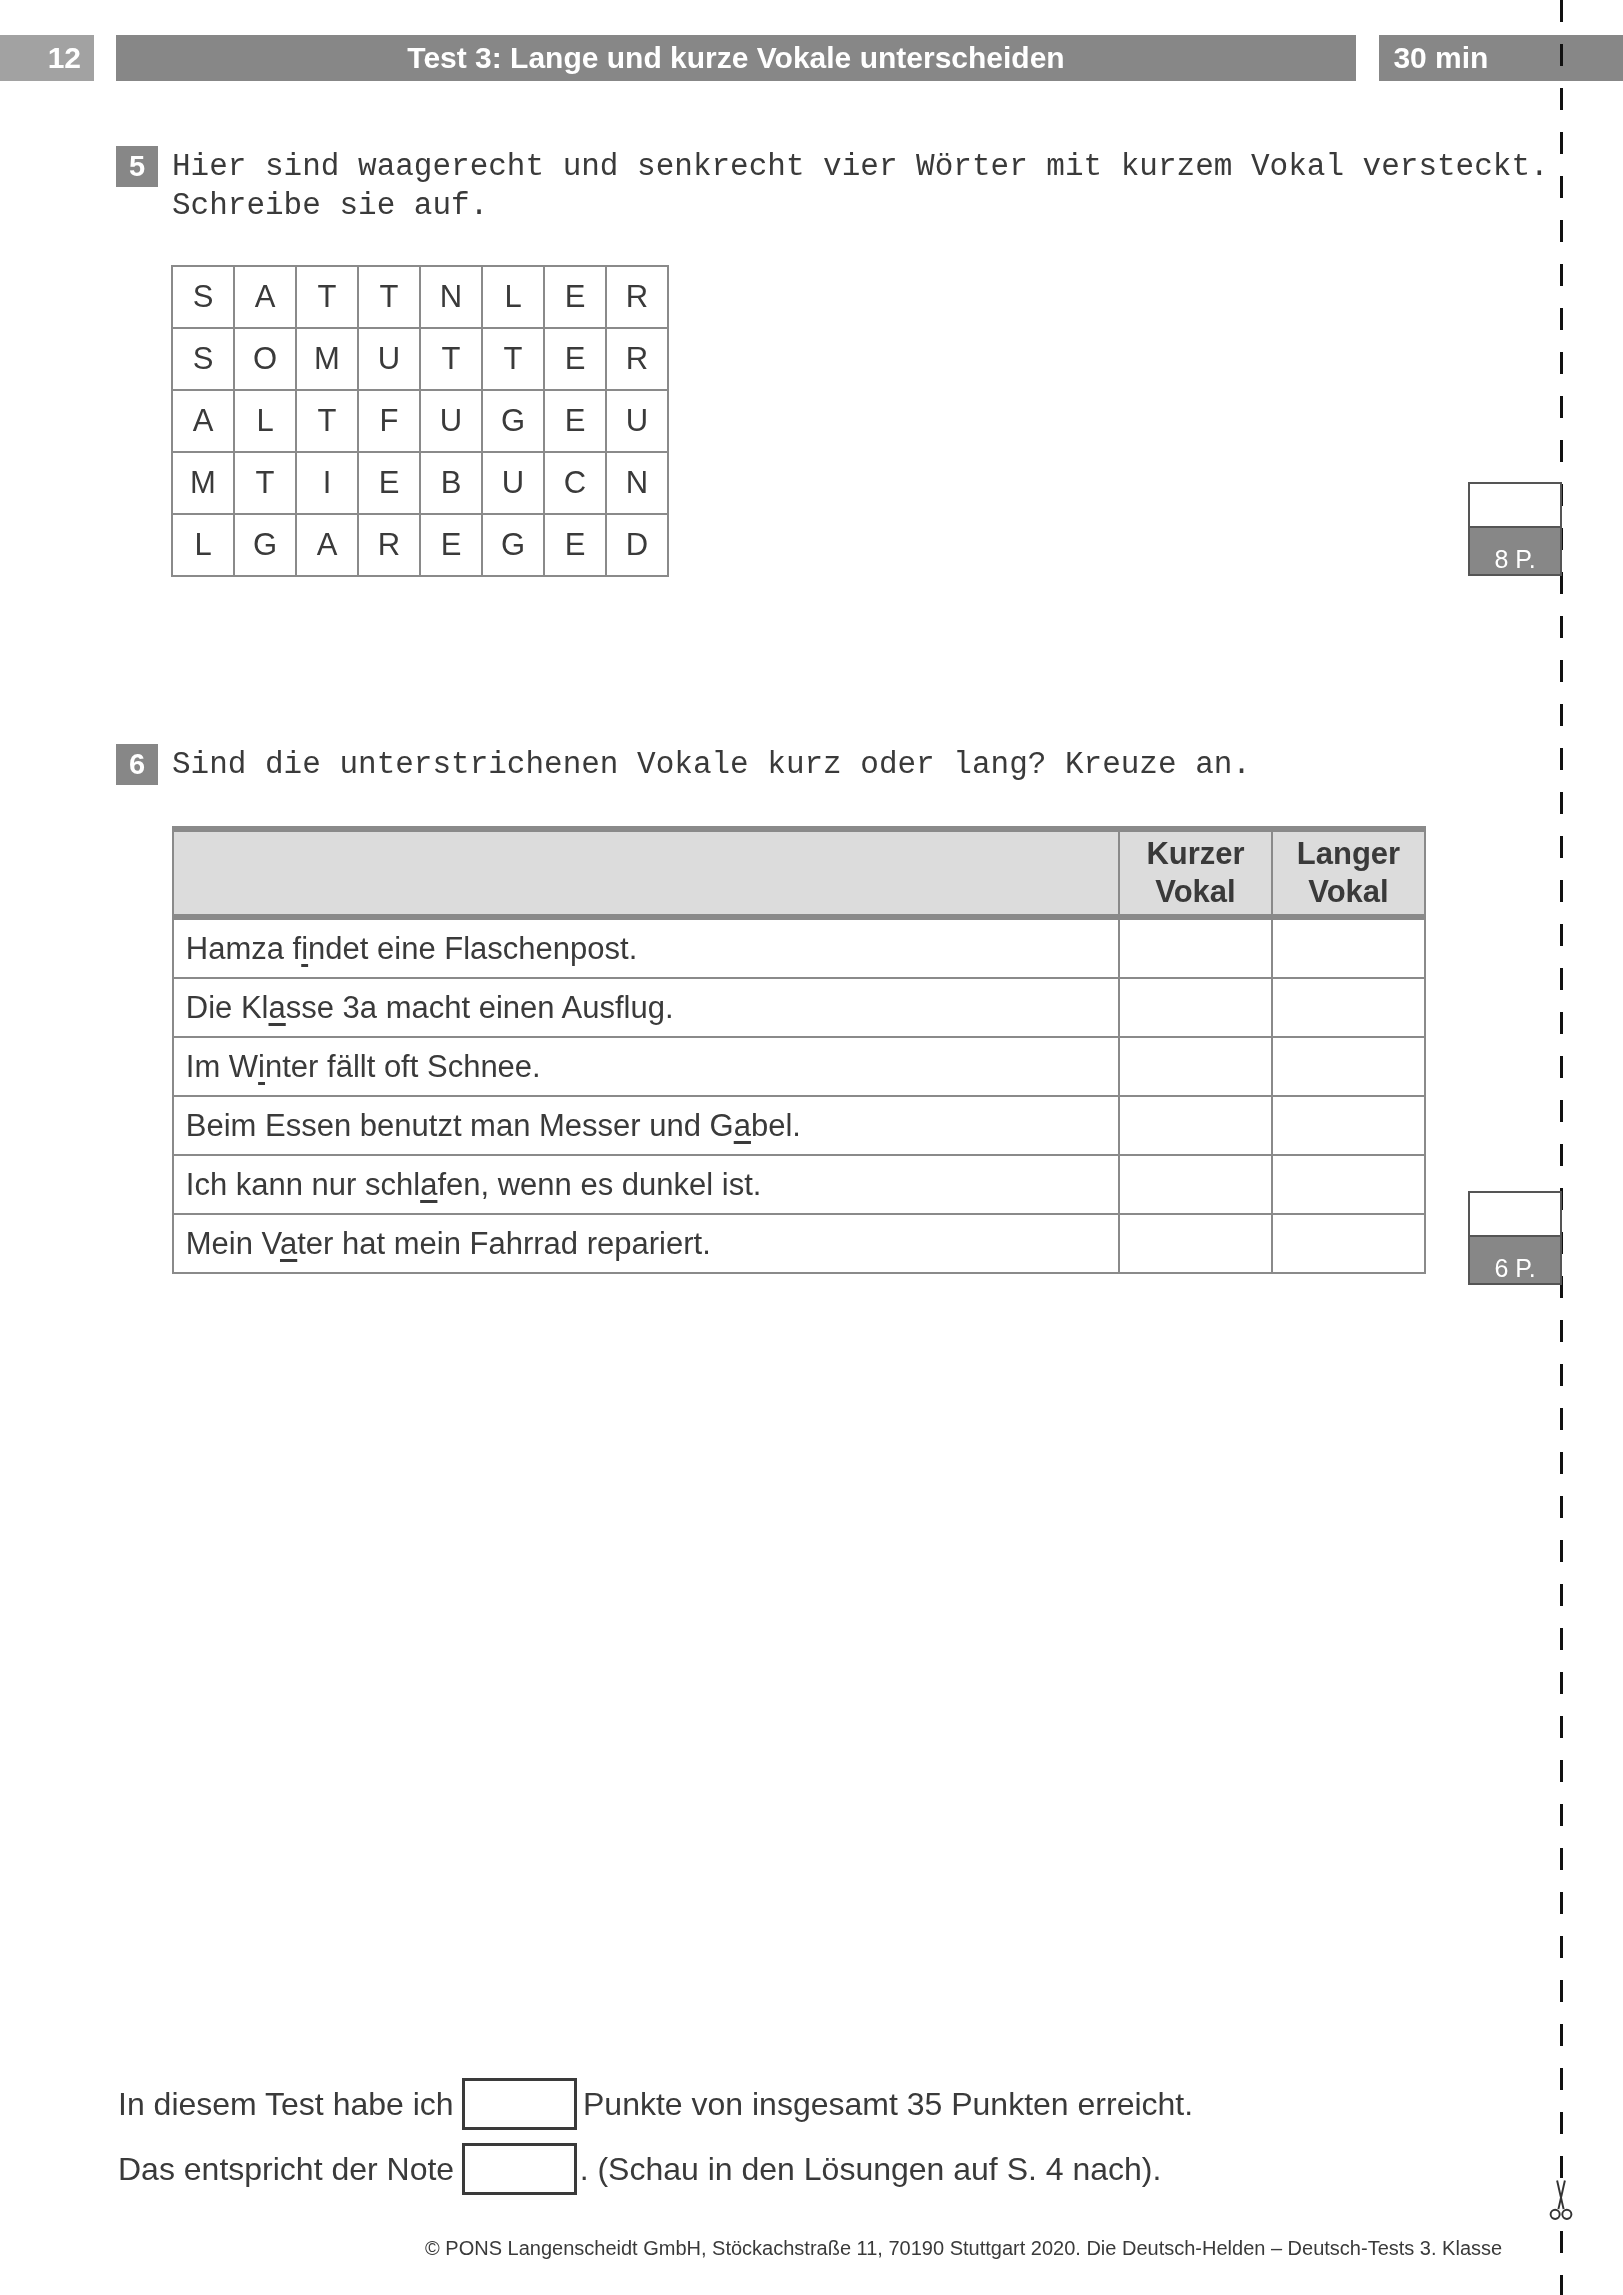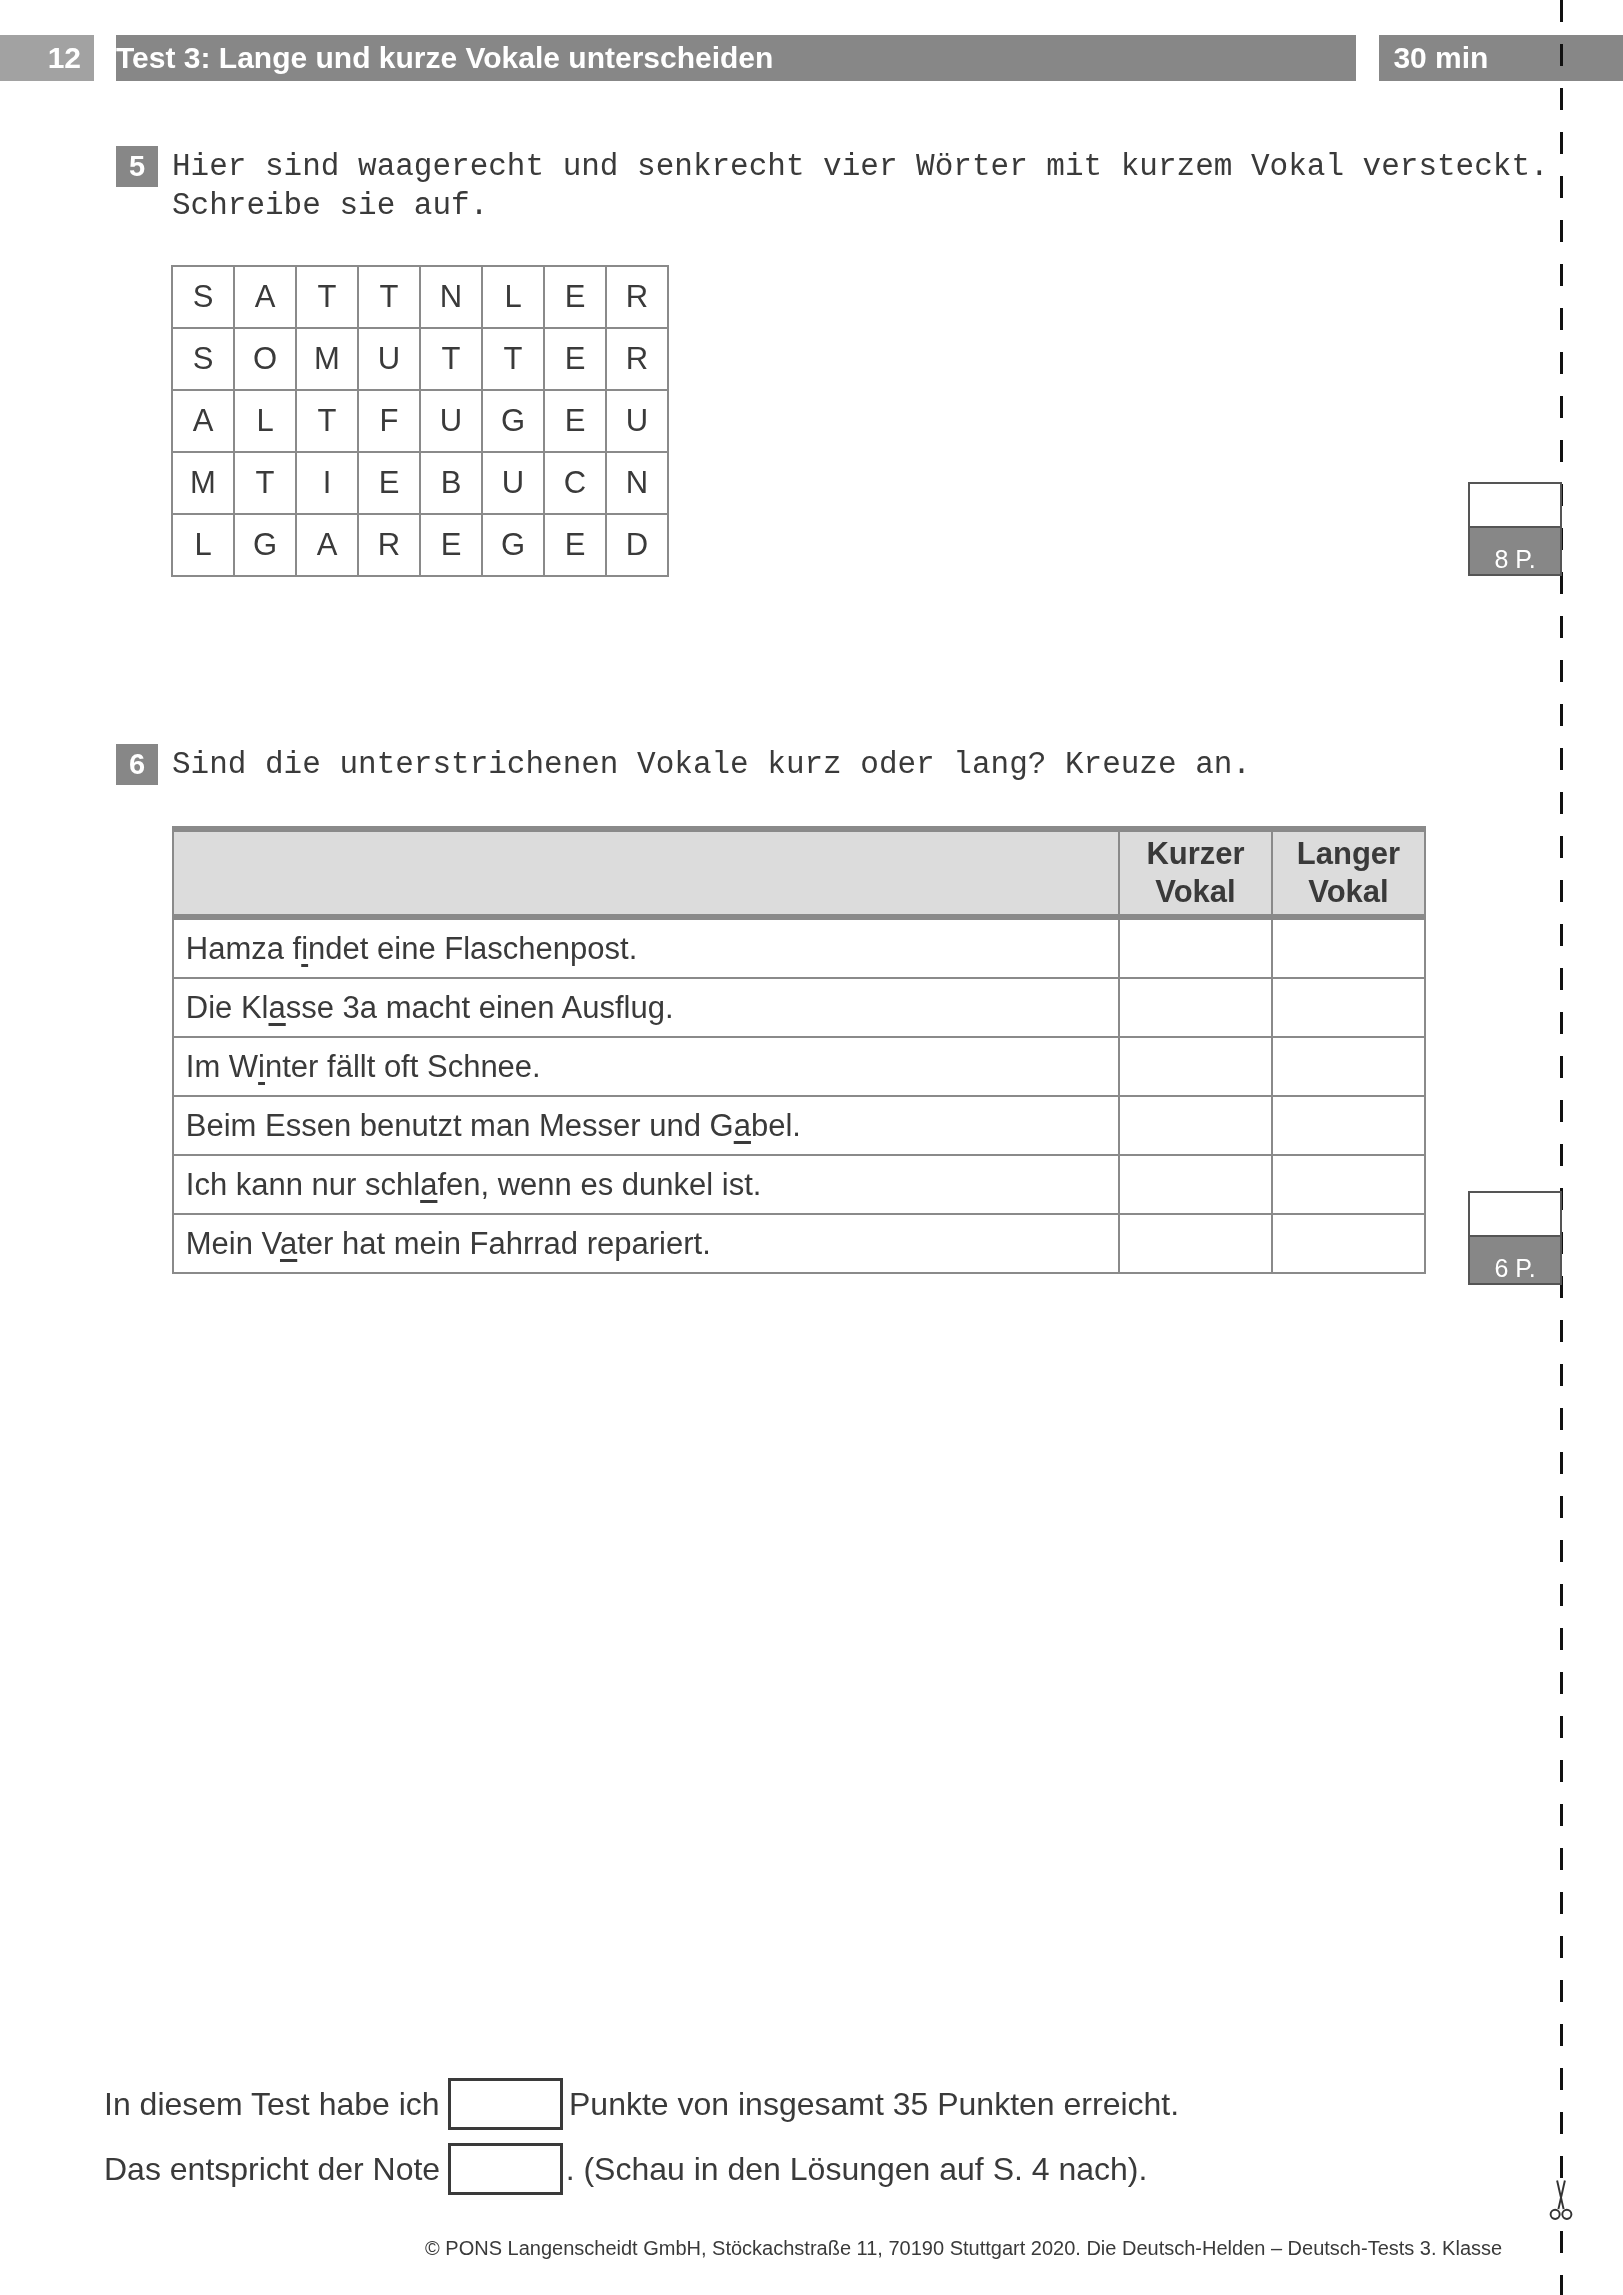--- a/index.html
+++ b/index.html
@@ -6,21 +6,21 @@
   body {
     width: 1623px; height: 2295px; position: relative; background: #ffffff;
     font-family: "Liberation Sans", "DejaVu Sans", sans-serif; color: #3a3a3a;
     overflow: hidden;
   }
   .abs { position: absolute; }
   
   .hdr { position: absolute; top: 35px; height: 46px; background: #878787; color: #fff;
          font-weight: bold; font-size: 30px; display: flex; align-items: center; box-sizing: border-box; }
   #page-num { left: 0; width: 94px; background: #a2a2a2; justify-content: flex-end; padding-right: 13px; }
-  #title-bar { left: 116px; width: 1240px; }
+  #title-bar { left: 116px; width: 1240px; justify-content: center; }
   #time-box { left: 1379px; width: 244px; padding-left: 14.4px; }
   
   #cut-line { left: 1560px; top: 0; width: 2.6px; height: 2199px;
     background: repeating-linear-gradient(to bottom, #111 0 22px, transparent 22px 44px); }
   #scissors { left: 1548px; top: 2179px; width: 26px; height: 46px; }
   #cut-line-bottom { left: 1560px; top: 2231px; width: 2.6px; height: 64px;
     background: repeating-linear-gradient(to bottom, #111 0 22px, transparent 22px 44px); }
   
   .badge { position: absolute; width: 42px; height: 41px; background: #878787; color: #fff;
            font-weight: bold; font-size: 29px; display: flex; align-items: center; justify-content: center; }
@@ -39,21 +39,21 @@
   #vowel-table { left: 172px; top: 826px; border-collapse: collapse; width: 1254px; }
   #vowel-table th, #vowel-table td { border: 2.6px solid #8a8a8a; padding: 0; }
   #vowel-table thead th { background: #dcdcdc; height: 82px; font-size: 31px; line-height: 38px;
                            font-weight: bold; color: #3a3a3a; text-align: center; margin-top: 36px; }
   #vowel-table thead tr { border-top: 6.5px solid #8a8a8a; border-bottom: 6.5px solid #8a8a8a; }
   #vowel-table td { height: 57px; font-size: 31px; }
   #vowel-table td.sent { padding-left: 11.8px; text-align: left; }
   #vowel-table .c1, #vowel-table .c2 { width: 151px; }
   u { text-decoration-thickness: 2.6px; text-underline-offset: 5.2px; }
   
-  .sum { position: absolute; left: 104px; font-size: 32px; display: flex; align-items: center; height: 56px; text-align: right; }
+  .sum { position: absolute; left: 118px; font-size: 32px; display: flex; align-items: center; height: 56px; text-align: right; }
   .sum .box { display: inline-block; width: 115px; height: 52px; border: 3.3px solid #3a3a3a;
               box-sizing: border-box; margin: 0 6.5px 0 7.9px; background: #fff; }
   #footer { left: 425px; top: 2237px; font-size: 20px; color: #3a3a3a; }
 </style>
 </head>
 <body>
 
 <div class="hdr" id="page-num">
     <span>12</span>
   </div>

